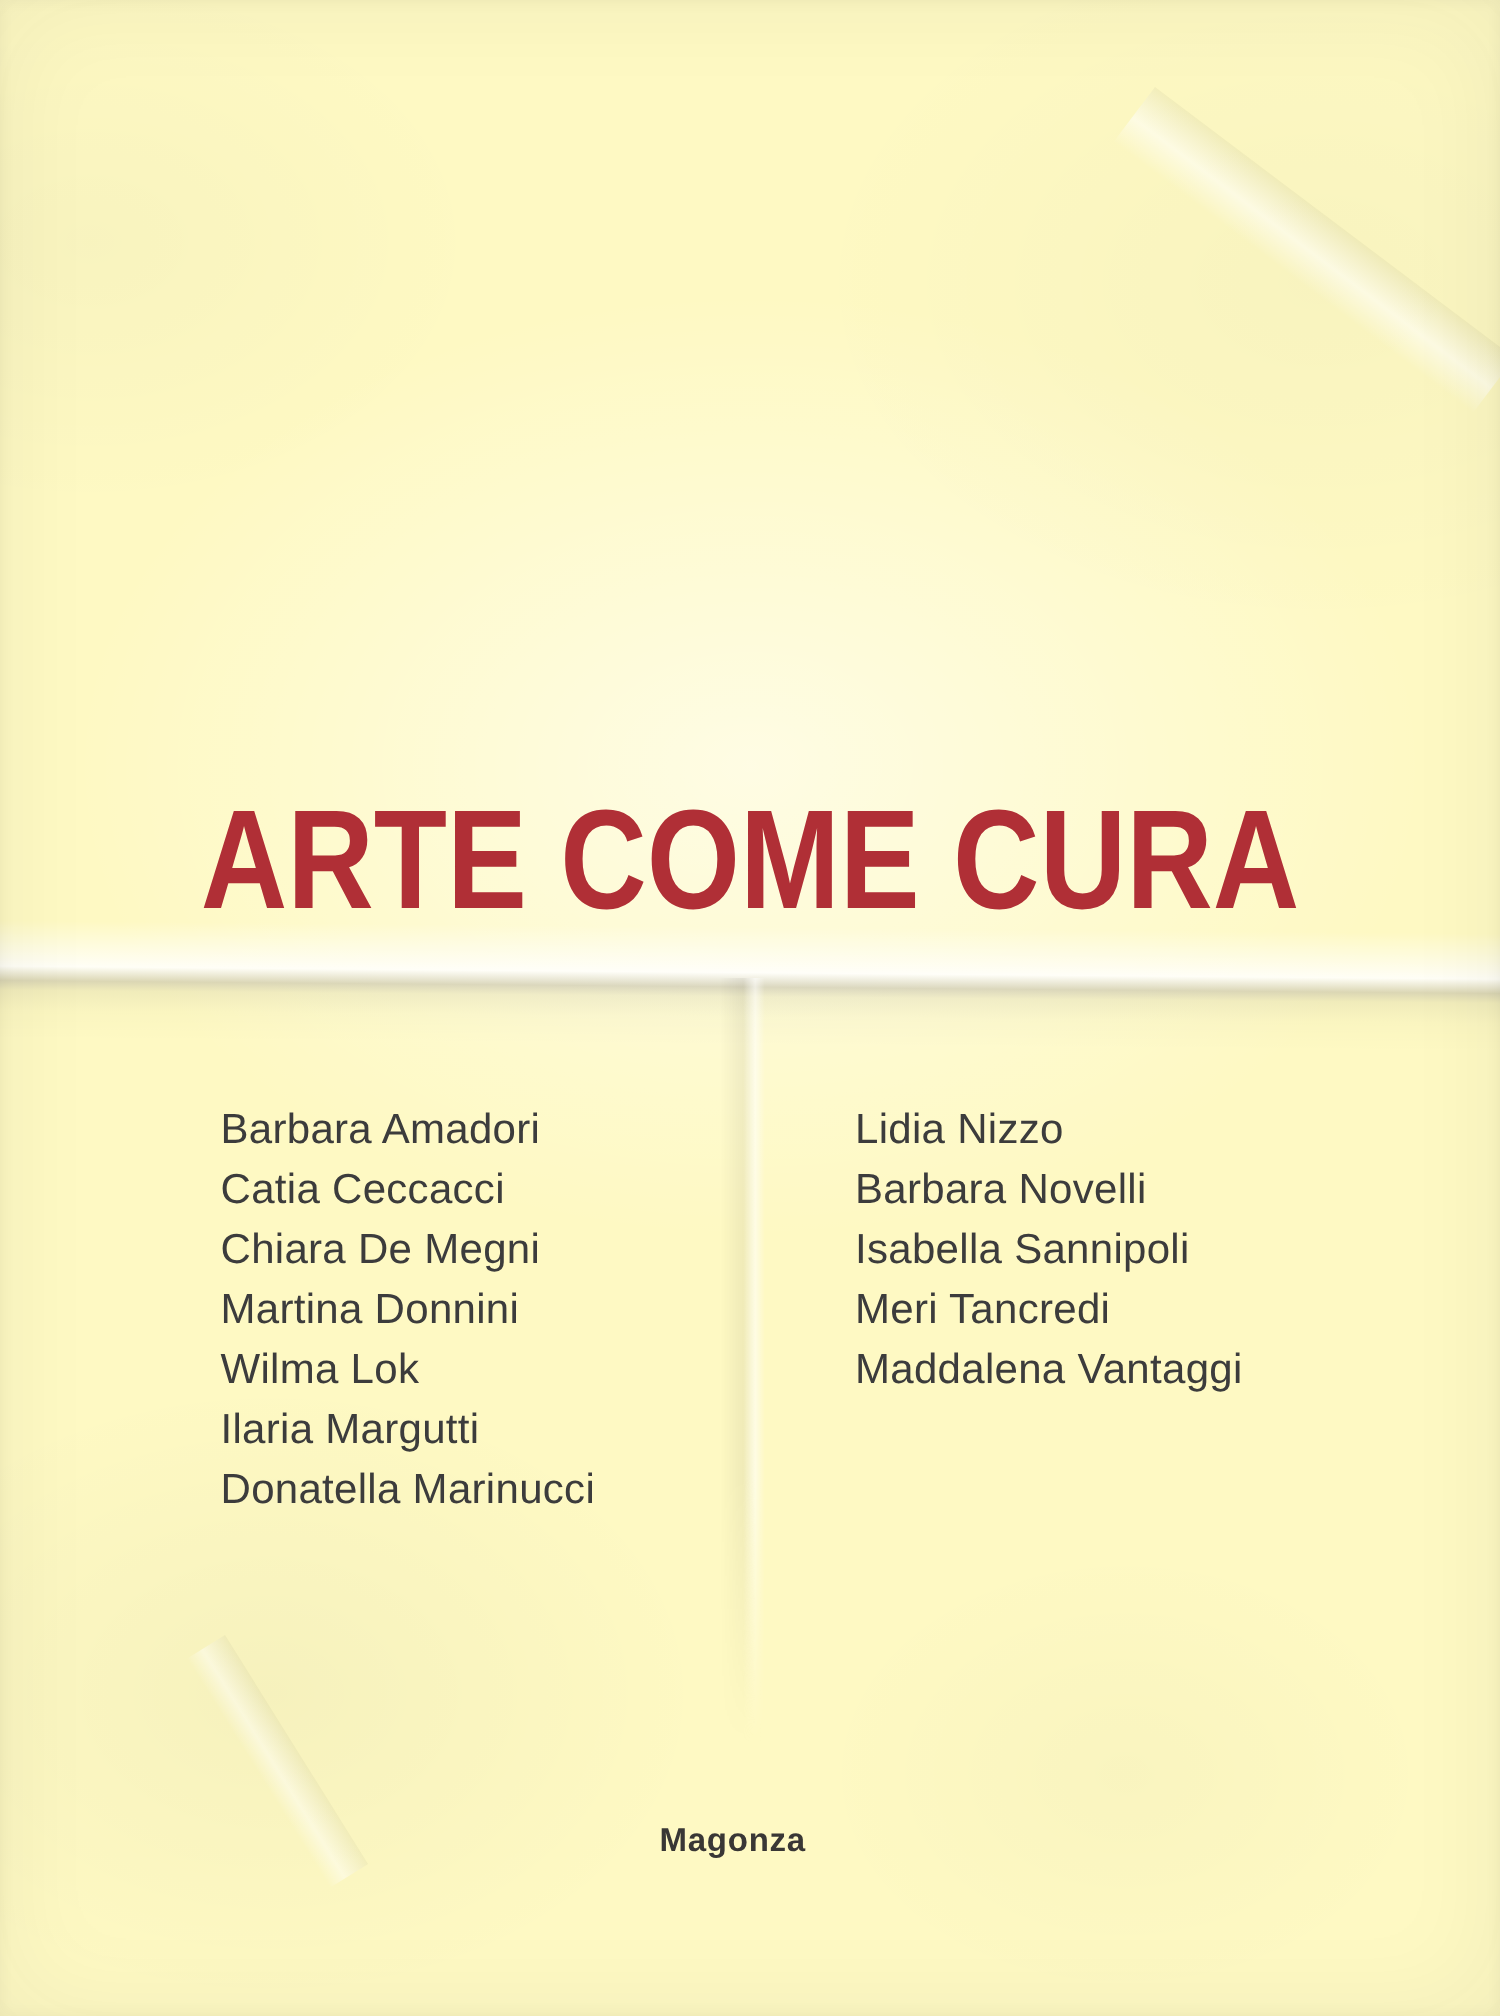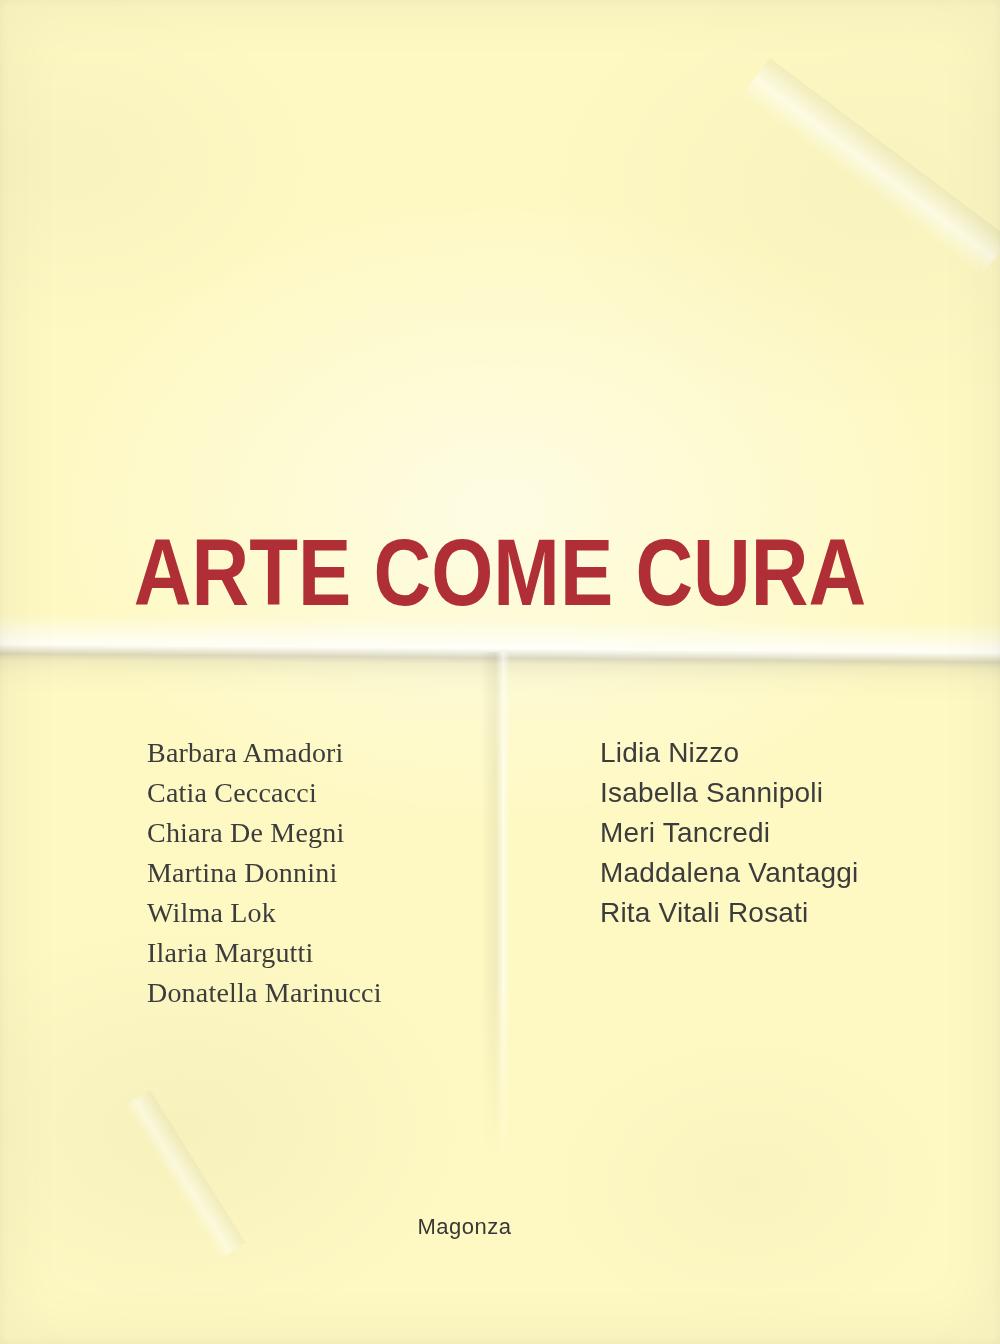--- a/index.html
+++ b/index.html
@@ -117,33 +117,34 @@
     top: 733px;
     margin: 0;
     padding: 0;
     list-style: none;
     font-size: 28px;
     line-height: 40px;
     font-weight: 400;
     letter-spacing: 0.2px;
     color: var(--text-color, #3c3c3c);
   }
-  .names-col.left  { left: 147px; font-family: Liberation Serif, serif; }
-  .names-col.right { left: 600px; }
+  .names-col.left  { left: 147px; }
+  .names-col.right { left: 570px; }
   .publisher {
     position: absolute;
     left: 0;
     top: 1214px;
     width: 929px;
     text-align: center;
     font-size: 22px;
     line-height: 26px;
-    font-weight: normal;
+    font-weight: bold;
     letter-spacing: 0.5px;
     color: #393735;
+    padding-left: 24px;
   }
 </style>
 </head>
 <body>
 
 <div class="cover">
 
   <div class="mottle"></div>
   <div class="crease-h"></div>
   <div class="crease-v"></div>
@@ -158,21 +159,21 @@
     <li>Catia Ceccacci</li>
     <li>Chiara De Megni</li>
     <li>Martina Donnini</li>
     <li>Wilma Lok</li>
     <li>Ilaria Margutti</li>
     <li>Donatella Marinucci</li>
   </ul>
 
   <ul class="names-col right">
     <li>Lidia Nizzo</li>
+    <li>Barbara Novelli</li>
     <li>Isabella Sannipoli</li>
     <li>Meri Tancredi</li>
     <li>Maddalena Vantaggi</li>
-    <li>Rita Vitali Rosati</li>
   </ul>
 
   <div class="publisher">Magonza</div>
 
 </div>
 
 </body></html>

